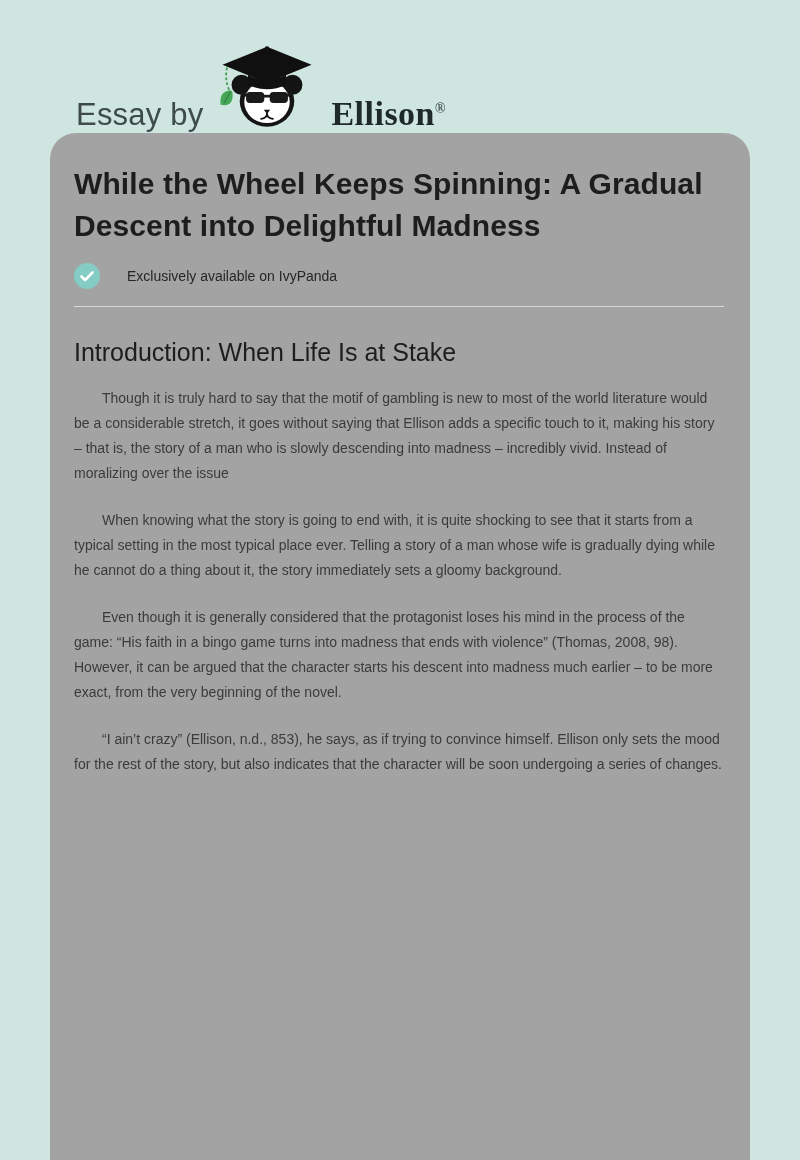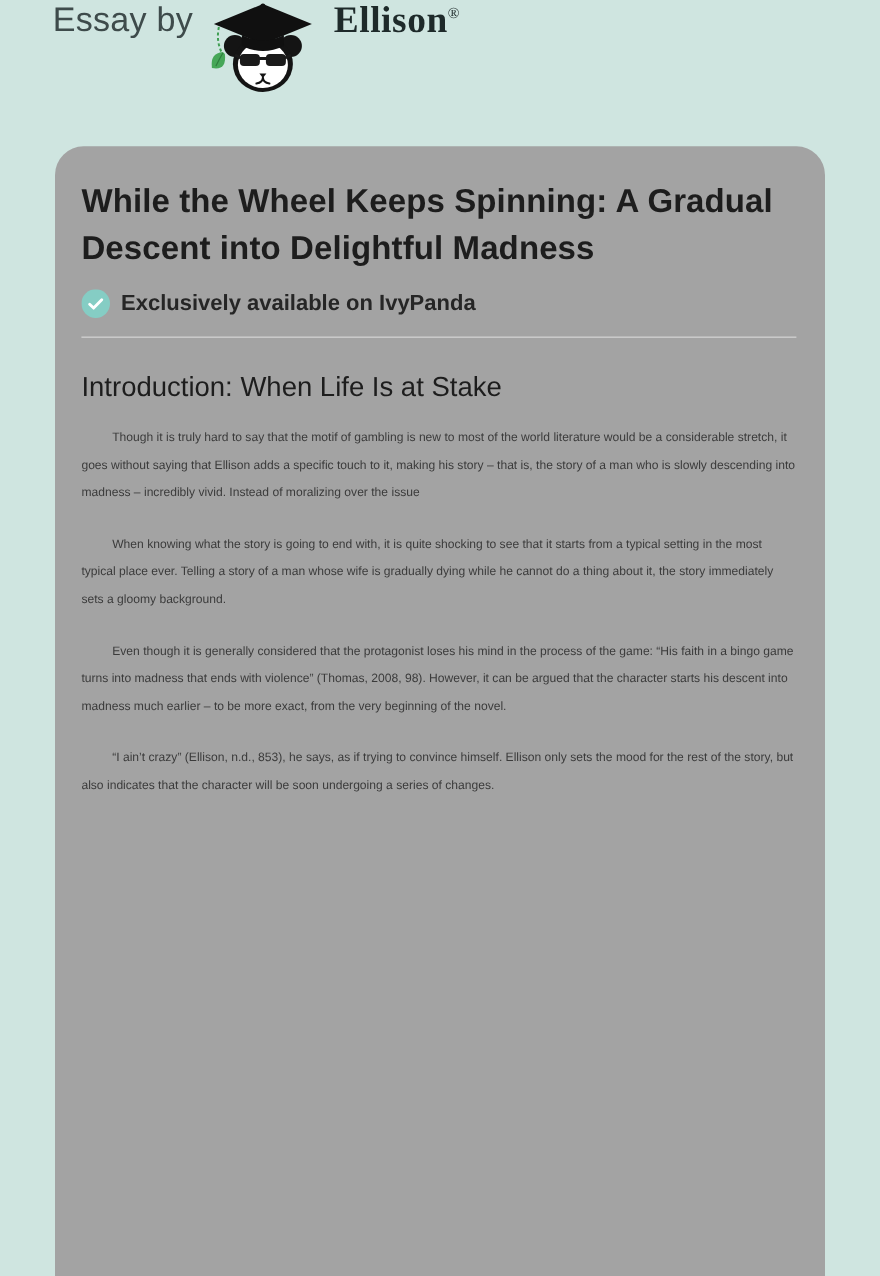--- a/index.html
+++ b/index.html
@@ -11,23 +11,24 @@
   .page {
     width: 800px;
     height: 1160px;
     background: #cfe5e0;
     overflow: hidden;
   }
   
   .site-header {
     height: 133px;
     display: flex;
-    align-items: flex-start;
+    align-items: flex-end;
     padding-left: 48px;
     gap: 12px;
+    margin-left: 28px;
   }
   .essay-by {
     font-size: 31px;
     color: #3e4b4b;
     letter-spacing: 0.2px;
   }
   .logo-svg { display: block; margin: 0 2px; }
   .brand {
     font-family: "Liberation Serif", serif;
     font-weight: 700;
@@ -59,38 +60,39 @@
     margin-bottom: 16px;
   }
   .badge-row {
     display: flex;
     align-items: center;
     gap: 10px;
     margin-top: 14px;
   }
   .badge-row svg { display: block; flex: 0 0 auto; }
   .badge-label {
-    font-size: 20px;
-    font-weight: 700;
+    font-size: 14px;
+    font-weight: 400;
     color: #262626;
+    margin-left: 17px;
   }
   .divider {
     border: none;
     border-top: 1px solid #d9d9d9;
     margin-top: 17px;
   }
   .section-heading {
     font-size: 25px;
     line-height: 40px;
     font-weight: 400;
     color: #1d1d1d;
     margin: 25px 0 14px;
   }
   .essay-card p {
-    font-size: 11px;
+    font-size: 14px;
     line-height: 25px;
     color: #3b3b3b;
     text-indent: 28px;
     margin-bottom: 22px;
   }
 </style>
 </head>
 <body>
 
 <div class="page">

